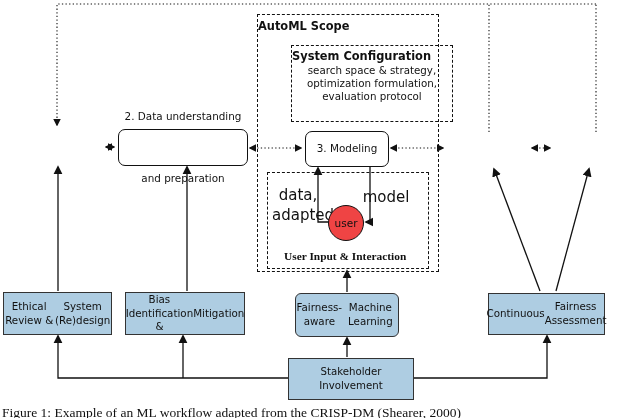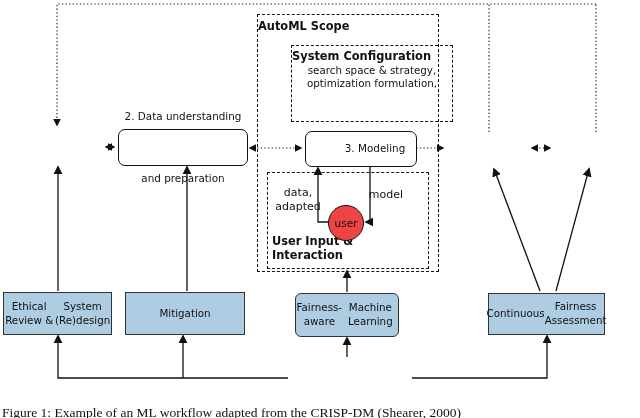--- a/index.html
+++ b/index.html
@@ -14,21 +14,21 @@
     border-radius:7px;display:flex;flex-direction:column;align-items:center;
     justify-content:center;text-align:center;font-size:10.4px;line-height:1.3;
   }
   .dashed{position:absolute;border:1.2px dashed #111;z-index:0;}
   .dtitle{font-weight:bold;font-size:11.4px;text-align:left;}
   .bbox{
     position:absolute;z-index:2;background:#aecde2;border:1.2px solid #333;
     display:flex;flex-direction:row;align-items:center;justify-content:center;
     text-align:center;font-size:10.3px;line-height:1.35;
   }
-  .flabel{position:absolute;z-index:2;font-size:11px;text-align:center;line-height:1.3;}
+  .flabel{position:absolute;z-index:2;font-size:15px;text-align:center;line-height:1.3;}
   #user-circle{
     position:absolute;z-index:3;left:328px;top:205px;width:34px;height:34px;
     border:1.4px solid #111;border-radius:50%;background:#ef4444;
     display:flex;align-items:center;justify-content:center;font-size:10.5px;
   }
   #sysconfig{padding-top:3px;}
   #sysconfig .body{font-size:10.3px;line-height:1.26;text-align:center;margin-top:1px;}
   #caption{
     position:absolute;left:2px;top:405px;width:636px;z-index:2;
     font-family:"Liberation Serif","DejaVu Serif",serif;font-size:13.5px;color:#111;
@@ -84,55 +84,60 @@
 
   <div class="dashed" style="left:257px;top:14px;width:180px;height:256px;">
     <div class="dtitle" style="margin-top:4px;">AutoML Scope</div>
   </div>
 
   <div class="dashed" id="sysconfig" style="left:267px;top:45px;width:160px;height:72px;z-index:2;margin-left:24px;">
     <div class="dtitle">System Configuration</div>
     <div class="body">
       <span class="ln">search space &amp; strategy,</span>
       <span class="ln">optimization formulation,</span>
+      <span class="ln">evaluation protocol</span>
     </div>
   </div>
 
   <div class="dashed" style="left:267px;top:172px;width:160px;height:95px;z-index:2;">
     <div class="flabel" style="left:4px;top:13px;width:52px;">
       <span class="ln">data,</span>
       <span class="ln">adapted</span>
     </div>
     <div class="flabel" style="left:94px;top:15px;width:48px;">model</div>
-    <div class="dtitle" style="position:absolute;left:4px;right:0;bottom:6px;">User Input &amp; Interaction</div>
+    <div class="dtitle" style="position:absolute;left:16px;right:0;bottom:6px;font-family:Liberation Serif, serif;">User Input &amp; Interaction</div>
   </div>
 
   <div id="user-circle">
     <span>user</span>
   </div>
 
   <div class="rbox" style="left:118px;top:129px;width:128px;height:35px;gap:48px;">
     <span class="ln">2. Data understanding</span>
     <span class="ln">and preparation</span>
   </div>
-  <div class="rbox" style="left:305px;top:131px;width:82px;height:34px;padding-left:28px;">
+  <div class="rbox" style="left:305px;top:131px;width:82px;height:34px;">
     <span class="ln">3. Modeling</span>
   </div>
 
   <div class="bbox" style="left:3px;top:292px;width:107px;height:41px;">
     <span class="ln">Ethical Review &amp;</span>
     <span class="ln">System (Re)design</span>
   </div>
   <div class="bbox" style="left:125px;top:292px;width:118px;height:41px;">
+    <span class="ln">Bias Identification &amp;</span>
     <span class="ln">Mitigation</span>
   </div>
   <div class="bbox" style="left:295px;top:293px;width:102px;height:42px;border-radius:6px;">
     <span class="ln">Fairness-aware</span>
     <span class="ln">Machine Learning</span>
   </div>
   <div class="bbox" style="left:488px;top:293px;width:115px;height:40px;">
     <span class="ln">Continuous</span>
     <span class="ln">Fairness Assessment</span>
   </div>
+  <div class="bbox" style="left:288px;top:358px;width:124px;height:40px;font-size:10.2px;">
+    <span class="ln">Stakeholder Involvement</span>
+  </div>
 
   <div id="caption">Figure 1: Example of an ML workflow adapted from the CRISP-DM (Shearer, 2000)</div>
 
 </div>
 
 </body></html>

